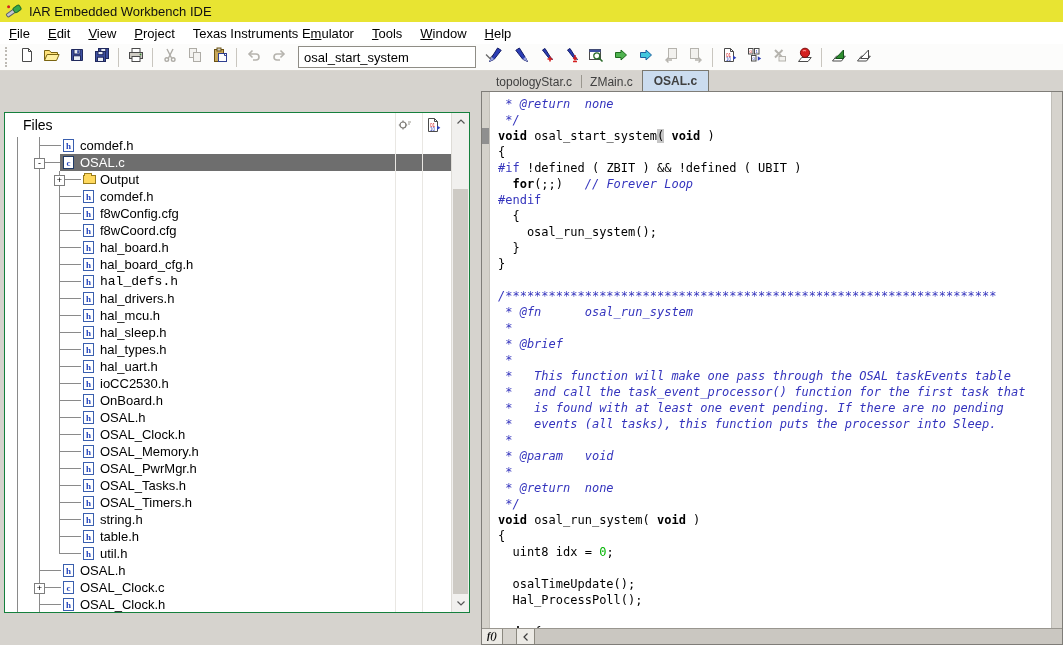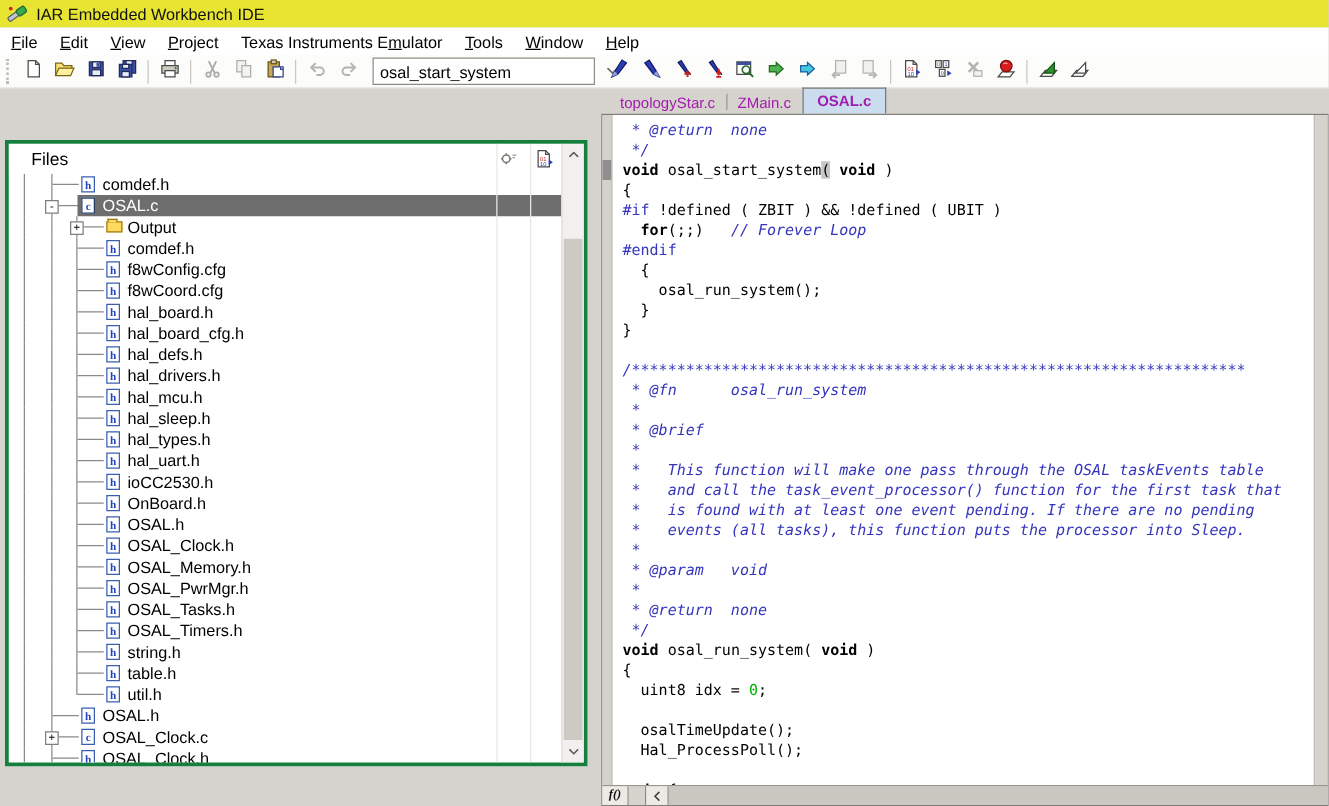--- a/index.html
+++ b/index.html
@@ -27,21 +27,21 @@
                   padding:0 5px;height:16px;background:transparent}
   .tb-combo .chev{width:16px;display:flex;justify-content:center}
   
   .ws-panel{position:absolute;left:3px;top:71px;width:474px;height:571px}
   .ws-title{height:17px;background:#d9d6cf;border-bottom:1px solid #b5b2ab;display:flex;
             align-items:center;justify-content:space-between;font-size:12px;padding:0 5px;color:#222}
   .ws-close{width:14px;height:14px;text-align:center;line-height:13px;font-size:11px;font-weight:bold;color:#333}
   .ws-combo{height:18px;margin:3px 2px 3px 2px;border:1px solid #9a988f;background:#f4f3f1;
             display:flex;align-items:center;justify-content:space-between;font-size:12.5px;padding:0 6px 0 6px;color:#111}
   .ws-files{position:absolute;left:1px;right:7px;top:41px;bottom:29px;background:#fff;
-            border:3px solid #15803d;overflow:hidden}
+            border:1px solid #15803d;overflow:hidden}
   .ws-files-header{position:absolute;left:0;top:0;right:17px;height:24px;background:#fff;font-size:14px;
                    color:#000;padding-left:18px;line-height:24px}
   .ws-colicon{position:absolute;top:4px;width:16px;height:16px}
   .col-line{position:absolute;top:0;bottom:0;width:1px;background:#e9e7e3;z-index:5}
   .ws-tree{position:absolute;left:0;top:24px;right:17px;bottom:0;overflow:hidden}
   .trow{position:relative;height:17px;font-size:13px;color:#000}
   .trow .g{position:absolute;top:0;bottom:0;width:1px;background:#8a8a8a}
   .trow .g.half{bottom:8px}
   .trow .br{position:absolute;top:8px;height:1px;background:#8a8a8a}
   .trow .exp{position:absolute;top:3.5px;width:9px;height:9px;background:#fff;border:1px solid #7e7e7e;
@@ -56,21 +56,21 @@
   .trow.sel .fico{border-color:#203a66}
   
   .ws-scroll{position:absolute;top:0;right:0;bottom:0;width:17px;background:#f1f0ee;border-left:1px solid #dedcd7;z-index:6}
   .sc-btn{position:absolute;left:0;width:17px;height:17px;display:flex;align-items:center;justify-content:center}
   .sc-thumb{position:absolute;left:1px;width:15px;background:#cdcac4}
   .ws-bottomtab{position:absolute;left:1px;bottom:2px;height:25px;right:7px;background:#d6d3ce;border-top:1px solid #aeaba4}
   .ws-tab{position:absolute;left:2px;top:2px;width:110px;height:21px;background:#f6f5f3;border:1px solid #8f8d86;
           font-size:12px;line-height:20px;text-align:center;color:#111}
   
   .editor{position:absolute;left:481px;top:71px;right:0;bottom:0}
-  .ed-tabs{height:20px;display:flex;align-items:flex-end;padding-left:6px;font-size:12px;color:#a21caf}
+  .ed-tabs{height:20px;display:flex;align-items:flex-end;padding-left:6px;font-size:12px;color:#404040}
   .ed-tab{padding:3px 9px 2px;position:relative;white-space:nowrap}
   .ed-tab.inactive + .ed-tab.inactive:before{content:"";position:absolute;left:0;top:3px;bottom:3px;width:1px;background:#9a978f}
   .ed-tab.active{background:#cbdcef;border:1px solid #7a7870;border-bottom:none;font-weight:bold;padding:3px 11px 3px}
   .ed-frame{position:absolute;left:0;top:20px;right:0;bottom:0;background:#fff;border:1px solid #7f7d78;box-sizing:border-box}
   .gutter{position:absolute;left:0;top:0;bottom:15px;width:7px;background:#d4d1ca;border-right:1px solid #c4c1ba}
   .gmark{position:absolute;left:0;width:7px;height:16px;background:#8f8f8f}
   .code{position:absolute;left:8px;top:0;right:11px;bottom:15px;overflow:hidden;padding:4px 0 0 8px;
         font-family:"DejaVu Sans Mono",monospace;font-size:12px;line-height:16px;white-space:pre;color:#000}
   .code-line{height:16px}
   .kw{font-weight:bold}
@@ -400,21 +400,21 @@
           <div class="br" style="left: 55px; width: 21px;"></div>
           <span class="fico" style="left: 78px;">h</span>
           <span class="flabel" style="left: 95px;">hal_board_cfg.h</span>
         </div>
         <div class="trow">
           <div class="g" style="left: 12px;"></div>
           <div class="g" style="left: 34px;"></div>
           <div class="g" style="left: 54px;"></div>
           <div class="br" style="left: 55px; width: 21px;"></div>
           <span class="fico" style="left: 78px;">h</span>
-          <span class="flabel" style="left: 95px;">hal_defs.h</span>
+          <span class="flabel" style="left: 95px; font-family: Liberation Mono, monospace;">hal_defs.h</span>
         </div>
         <div class="trow">
           <div class="g" style="left: 12px;"></div>
           <div class="g" style="left: 34px;"></div>
           <div class="g" style="left: 54px;"></div>
           <div class="br" style="left: 55px; width: 21px;"></div>
           <span class="fico" style="left: 78px;">h</span>
           <span class="flabel" style="left: 95px;">hal_drivers.h</span>
         </div>
         <div class="trow">

